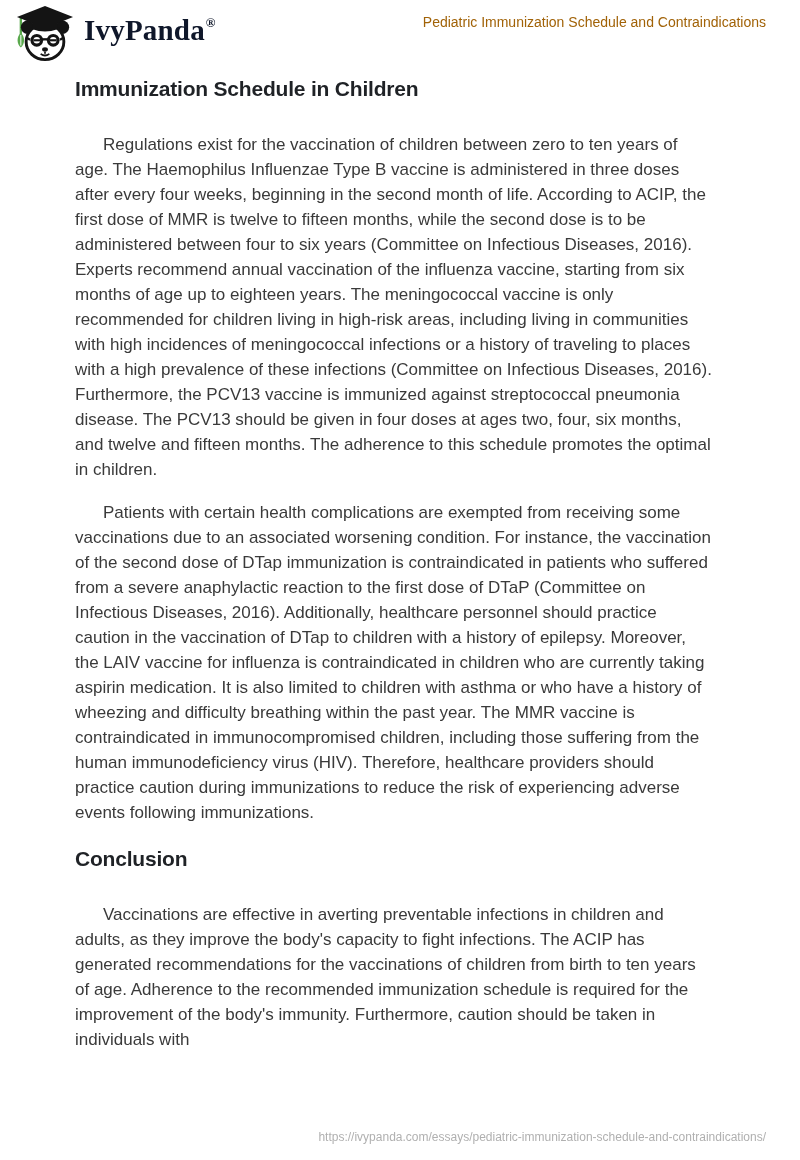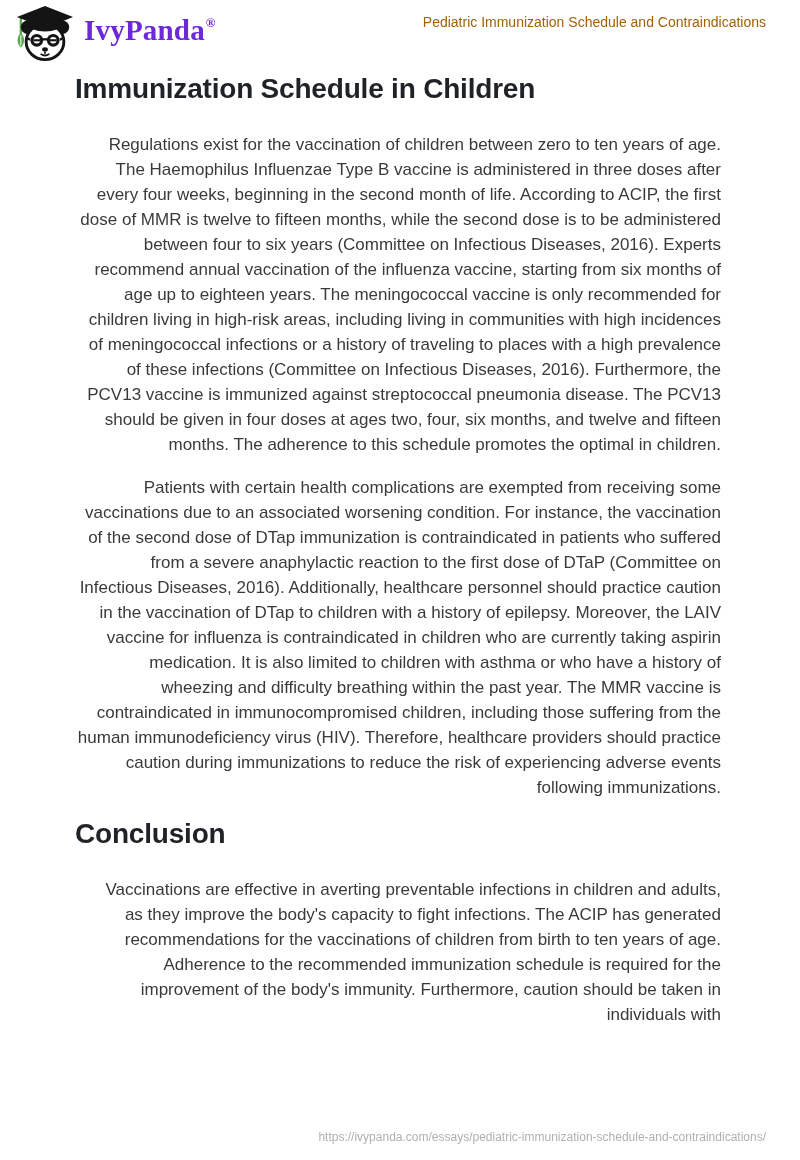--- a/index.html
+++ b/index.html
@@ -18,21 +18,21 @@
   
   .logo {
     position: absolute; left: 14px; top: 5px;
     width: 62px; height: 58px;
   }
   .wordmark {
     position: absolute; left: 84px; top: 14px;
     font-family: "Liberation Serif", "DejaVu Serif", serif;
     font-weight: bold;
     font-size: 29px;
-    color: #6d28d9;
+    color: #0f172a;
     letter-spacing: 0.2px;
     white-space: nowrap;
   }
   .wordmark sup {
     font-size: 13px;
     vertical-align: 13px;
     margin-left: 1px;
   }
   .doc-title {
     position: absolute; right: 34px; top: 14px;
@@ -40,33 +40,33 @@
     color: #a16207;
     white-space: nowrap;
   }
   
   .content {
     position: absolute; left: 75px; top: 73px;
     width: 650px;
   }
   .section-heading {
     margin: 0 0 27px 0;
-    font-size: 28px;
+    font-size: 21px;
     line-height: 32px;
     font-weight: bold;
     color: #1f2226;
     letter-spacing: -0.2px;
   }
   .body-paragraph {
-    margin: 0 4px 18px 0;
+    margin: 0 12px 18px 0;
     font-size: 17px;
     line-height: 25px;
     color: #3a3a3a;
     text-indent: 28px;
-    text-align: right;
+    text-align: left;
   }
   
   .footer-url {
     position: absolute; right: 34px; top: 1130px;
     font-size: 12px;
     color: #b0b0b0;
     white-space: nowrap;
   }
 </style>
 </head>

